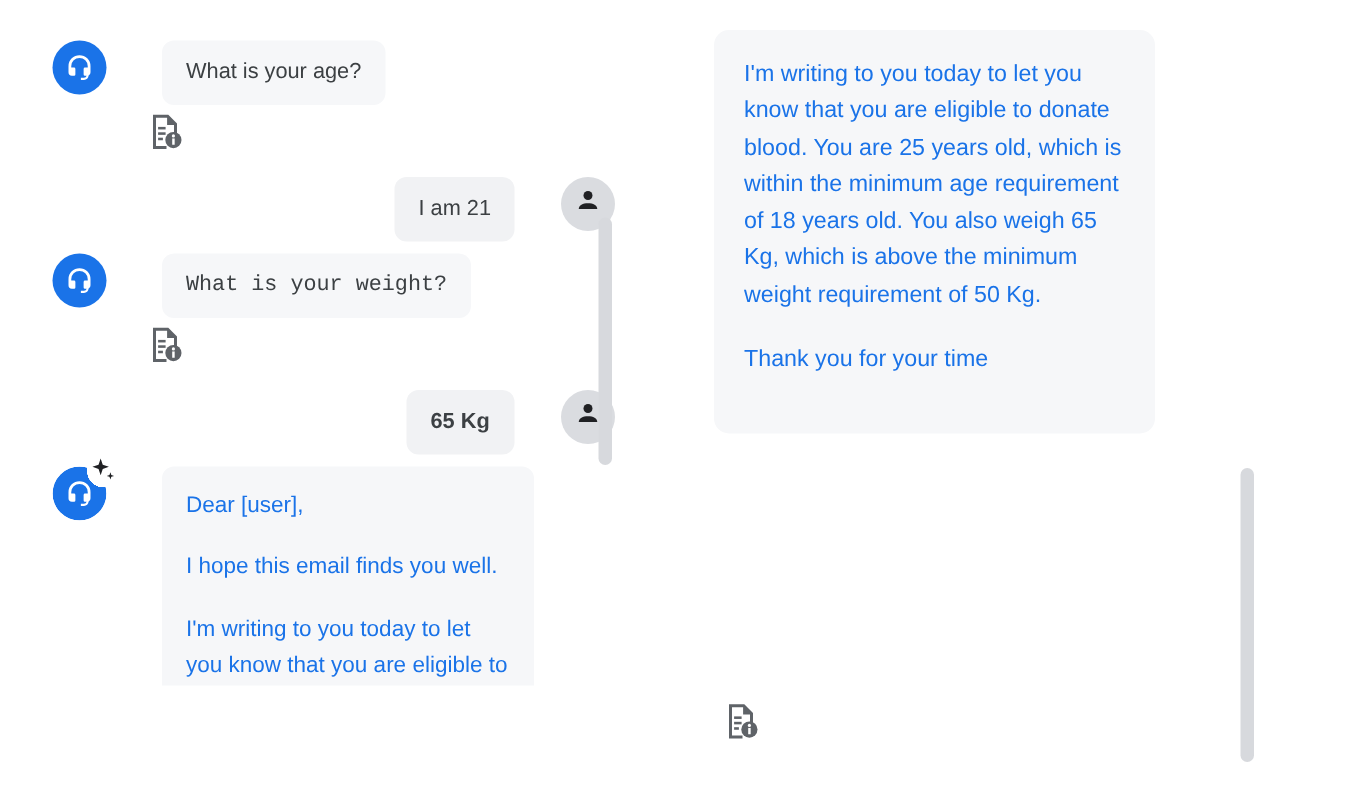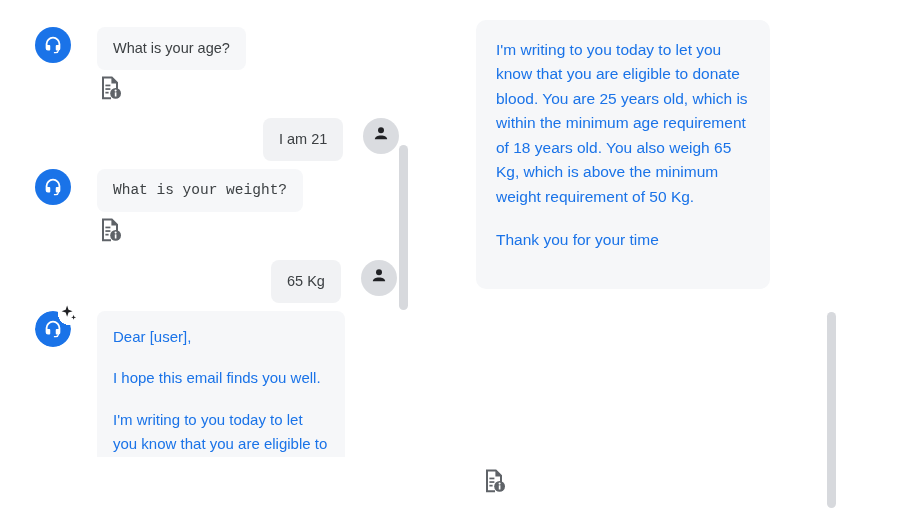--- a/index.html
+++ b/index.html
@@ -23,20 +23,21 @@
     top: 0;
     width: 420px;
     height: 528px;
     overflow: hidden;
   }
 
   .chat-row {
     position: absolute;
     display: flex;
     align-items: flex-start;
+    gap: 11px;
   }
 
   
   .agent-avatar {
     width: 36px;
     height: 36px;
     border-radius: 50%;
     background: #1a73e8;
     display: flex;
     align-items: center;
@@ -181,21 +182,21 @@
       <rect x="6.4" y="9.6" width="5" height="1.7" fill="#5f6368"></rect>
       <rect x="6.4" y="13.2" width="5" height="1.7" fill="#5f6368"></rect>
       <rect x="6.4" y="16.8" width="3.2" height="1.7" fill="#5f6368"></rect>
       <circle cx="16.6" cy="18.4" r="5.4" fill="#5f6368"></circle>
       <circle cx="16.6" cy="15.6" r="1.05" fill="#ffffff"></circle>
       <rect x="15.8" y="17.3" width="1.65" height="4.2" fill="#ffffff"></rect>
     </svg>
   </div>
 
   <div class="chat-row" style="left:271px; top:260px;">
-    <div class="bubble bubble-user" style="margin-right:20px;">65 Kg</div>
+    <div class="bubble bubble-user" style="margin-right:20px;font-weight:bold;">65 Kg</div>
     <div class="user-avatar">
       <span>
         <svg width="20" height="20" viewBox="0 0 24 24" fill="#202124" aria-hidden="true">
           <circle cx="12" cy="7.6" r="3.6"></circle>
           <path d="M4.6 18.4c0-3 3.3-4.6 7.4-4.6s7.4 1.6 7.4 4.6z"></path>
         </svg>
       </span>
     </div>
   </div>
 

